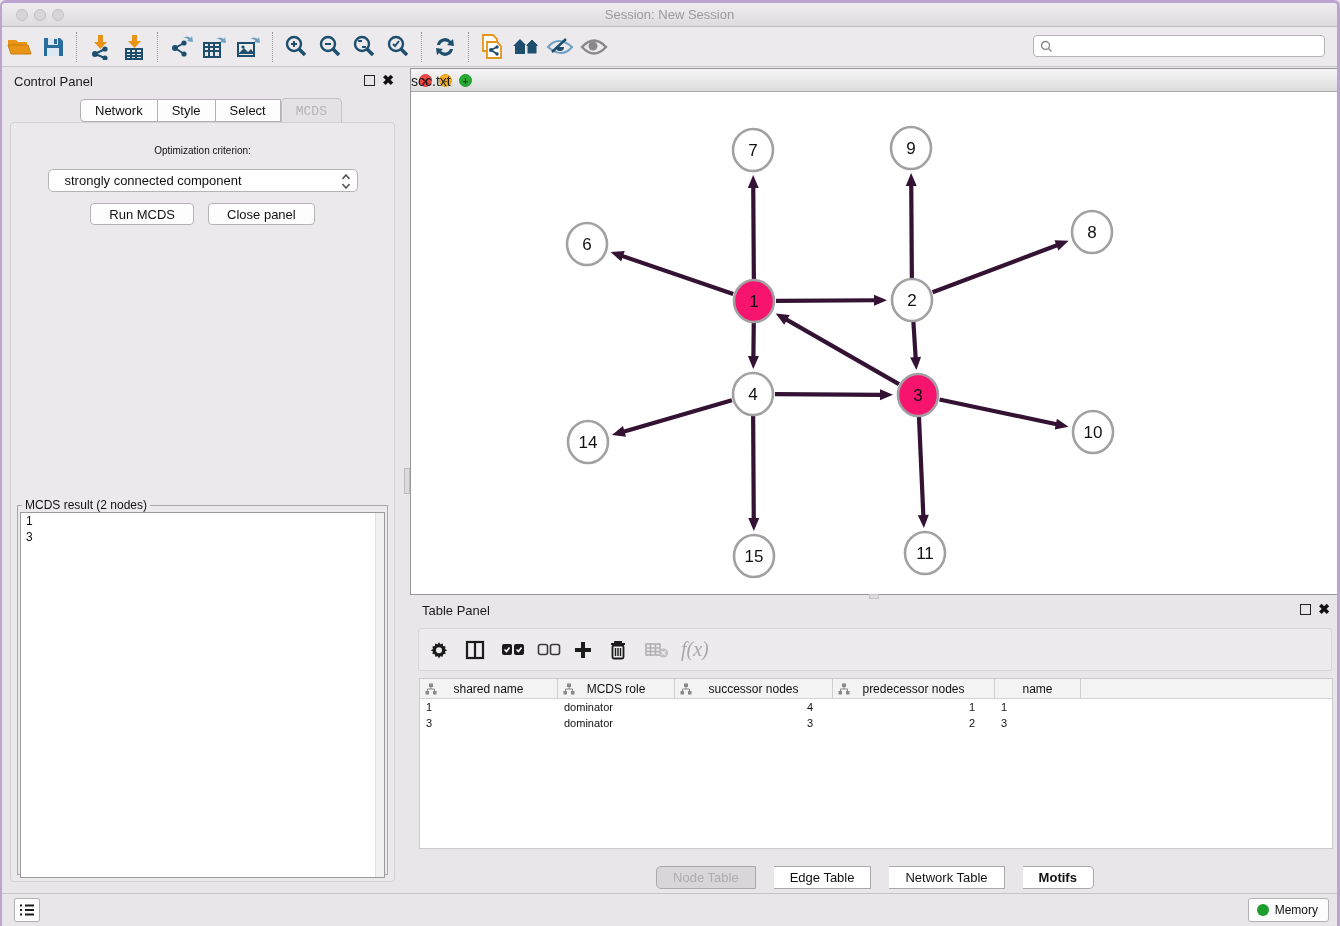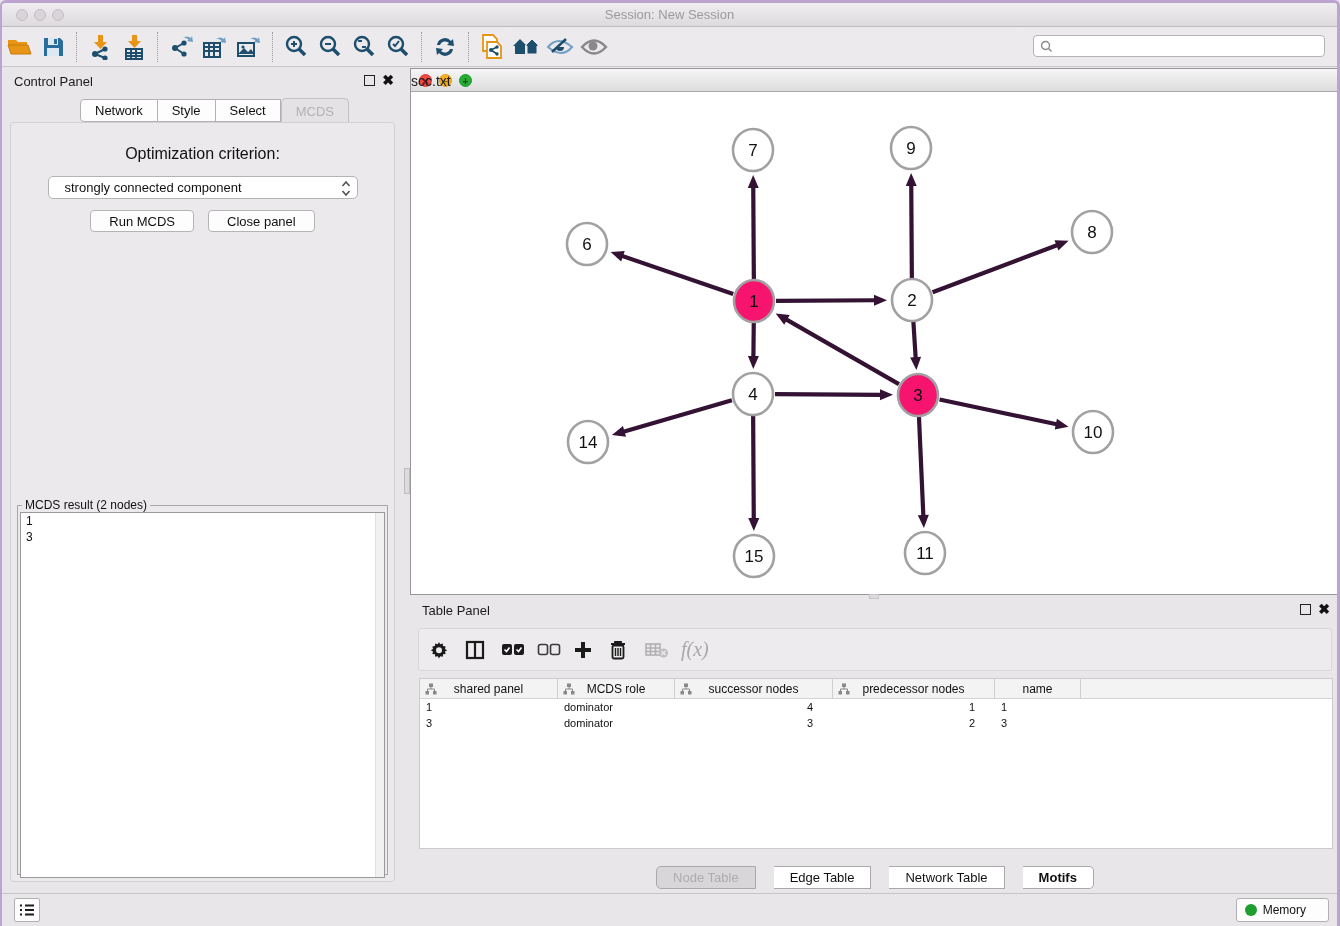--- a/index.html
+++ b/index.html
@@ -52,27 +52,27 @@
   .close-x { font-size:14px; font-weight:bold; color:#111; line-height:13px; }
   .cp-tabs { position:absolute; left:78px; top:31px; height:23px; display:flex; }
   .cp-tab {
     padding:0 14px; font-size:13px; color:#111; background:#fdfdfd;
     border:1px solid #b3b1b3; border-left:none;
     display:flex; align-items:center; height:23px;
   }
   .cp-tab:first-child { border-left:1px solid #b3b1b3; border-radius:4px 0 0 4px; }
   .cp-tab.active {
     background:#e4e2e4; color:#b4b2b4; border-radius:5px 5px 0 0;
-    border:1px solid #c2c0c2; border-bottom:none; height:25px; margin-top:-1px;
+    border:1px solid #c2c0c2; border-bottom:none; height:25px; margin-top:-1px;font-family:Liberation Mono, monospace;
   }
   .cp-body {
     position:absolute; left:8px; top:54px; width:385px; height:760px;
     background:#ebe9eb; border:1px solid #d2d0d2; border-radius:4px;
   }
-  .opt-label { margin-top:22px; text-align:center; font-size:16px; color:#111; }
+  .opt-label { margin-top:22px; text-align:center; font-size:10px; color:#111; }
   .dropdown {
     position:relative; margin:13px auto 0 auto; width:310px; height:23px;
     background:#fff; border:1px solid #b5b3b5; border-radius:5px;
     font-size:13px; color:#111; line-height:21px; padding-left:16px;
   }
   .dropdown svg { position:absolute; right:6px; top:3px; }
   .cp-buttons { margin-top:11px; display:flex; justify-content:center; gap:14px; }
   .cp-button {
     background:#fdfdfd; border:1px solid #b5b3b5; border-radius:4px;
     font-size:13px; color:#111; height:22px; padding:0 18px;
@@ -143,21 +143,21 @@
   .statusbar {
     position:absolute; left:0; bottom:0; width:100%; height:33px;
     background:#e8e6e8; border-top:1px solid #c6c4c6;
   }
   .list-btn {
     position:absolute; left:12px; top:4px; width:26px; height:24px;
     background:#fdfdfd; border:1px solid #b2b0b2; border-radius:2px;
     display:flex; align-items:center; justify-content:center;
   }
   .memory-btn {
-    position:absolute; right:8px; top:4px; height:24px; padding:0 22px 0 8px;
+    position:absolute; right:8px; top:4px; height:24px; padding:0 10px 0 8px;
     background:#fdfdfd; border:1px solid #b2b0b2; border-radius:3px;
     display:flex; align-items:center; gap:6px; font-size:12px; color:#111;
   }
   .memory-dot { width:12px; height:12px; border-radius:50%; background:#1e9e2e; }
 </style>
 </head>
 <body>
 
 <div class="titlebar">
   <div class="traffic t-gray" style="left:14px"></div>
@@ -491,21 +491,21 @@
   </div>
   <div class="tp-table">
     <div class="thead" id="thead">
         <div class="th" style="width: 138px;">
           <svg width="12" height="12" viewBox="0 0 12 12" class="h-icon">
             <rect x="4" y="0.5" width="4" height="3.5" fill="#8a888a"></rect>
             <rect x="0.5" y="8" width="3.5" height="3.5" fill="#8a888a"></rect>
             <rect x="8" y="8" width="3.5" height="3.5" fill="#8a888a"></rect>
             <path d="M6 4 v2 M2.5 8 v-2 h7 v2" stroke="#8a888a" fill="none"></path>
           </svg>
-          <span>shared panel</span>
+          <span>shared name</span>
         </div>
         <div class="th" style="width: 117px;">
           <svg width="12" height="12" viewBox="0 0 12 12" class="h-icon">
             <rect x="4" y="0.5" width="4" height="3.5" fill="#8a888a"></rect>
             <rect x="0.5" y="8" width="3.5" height="3.5" fill="#8a888a"></rect>
             <rect x="8" y="8" width="3.5" height="3.5" fill="#8a888a"></rect>
             <path d="M6 4 v2 M2.5 8 v-2 h7 v2" stroke="#8a888a" fill="none"></path>
           </svg>
           <span>MCDS role</span>
         </div>

